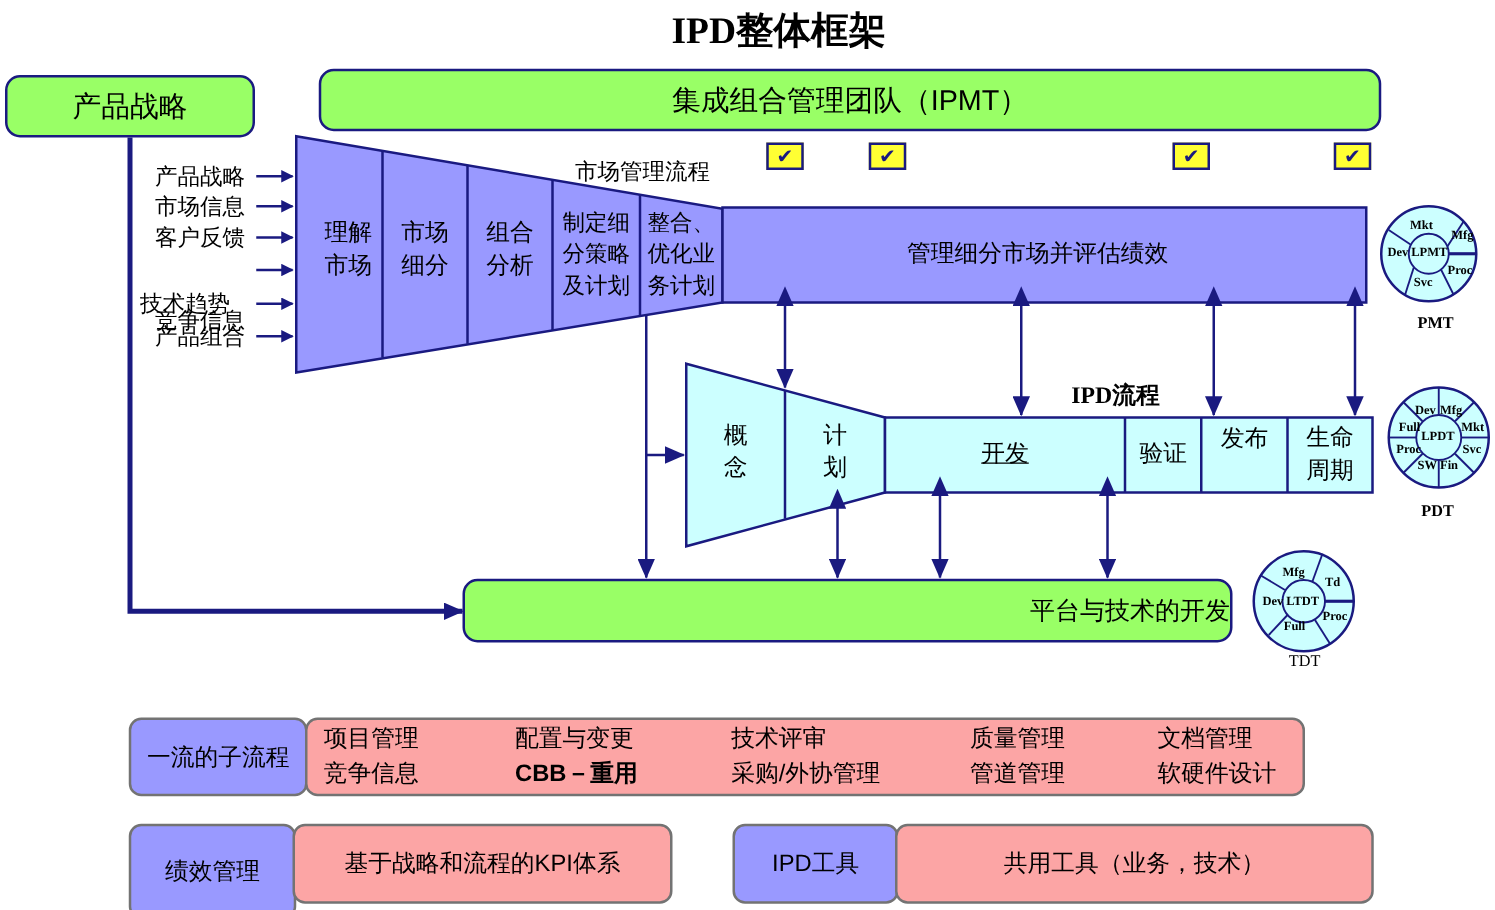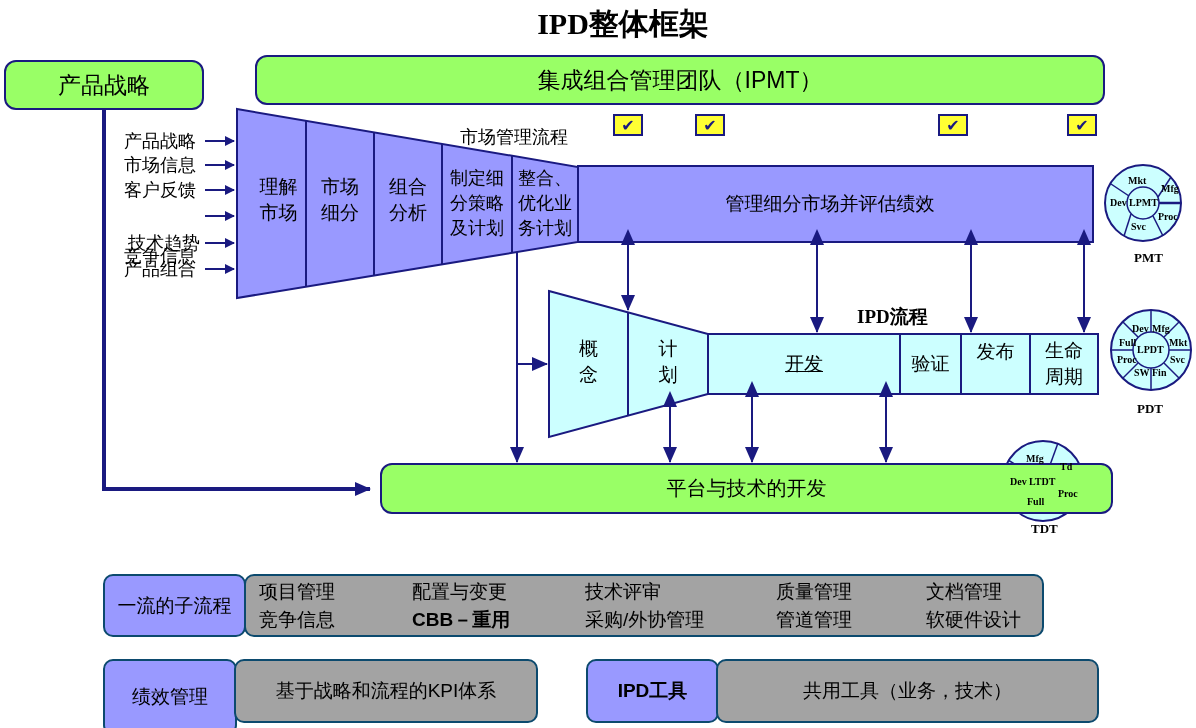--- a/index.html
+++ b/index.html
@@ -6,24 +6,24 @@
   body { width:1196px; height:728px; position:relative; overflow:hidden;
          font-family:"Liberation Sans","DejaVu Sans",sans-serif; color:#000; }
   svg#diagram { position:absolute; left:0; top:0; }
   .title { position:absolute; left:0; top:4px; width:1246px; text-align:center;
            font-family:"Liberation Serif","DejaVu Serif",serif; font-weight:bold; font-size:30px; }
   .gbox { position:absolute; background:#99ff66; border:2px solid #1a1a80; border-radius:12px;
           display:flex; align-items:center; justify-content:center; box-sizing:border-box; }
   .lbl { position:absolute; font-size:18px; line-height:26px; }
   .cell-t { position:absolute; display:flex; align-items:center; justify-content:center;
             text-align:center; font-size:19px; line-height:26px; }
-  .row-box { position:absolute; box-sizing:border-box; border:2px solid #0c4a6e; border-radius:10px;
+  .row-box { position:absolute; box-sizing:border-box; border:2px solid #737373; border-radius:10px;
              display:flex; align-items:center; justify-content:center; font-size:19px; }
   .purple { background:#9999ff; }
-  .lblue { background:#a3a3a3;text-align:right; }
+  .lblue { background:#fca5a5;text-align:right; }
   .sub-grid { position:absolute; font-size:19px; line-height:28px; }
   .check { position:absolute; width:30px; height:22px; background:#ffff33; border:2px solid #1a1a80;
            box-sizing:border-box; color:#1a1a80; font-weight:bold; font-size:16px;
            display:flex; align-items:center; justify-content:center; }
   .circle-lbl { position:absolute; font-family:"Liberation Serif","DejaVu Serif",serif; font-weight:bold; font-size:13px; }
   .ct { font-family:"Liberation Serif","DejaVu Serif",serif; font-weight:bold; font-size:10px; }
 </style>
 </head>
 <body>
 
@@ -125,21 +125,21 @@
 
 <div class="check" style="left:613px; top:114px;">✔</div>
 <div class="check" style="left:695px; top:114px;">✔</div>
 <div class="check" style="left:938px; top:114px;">✔</div>
 <div class="check" style="left:1067px; top:114px;">✔</div>
 
 <div class="lbl" style="left:124px; top:128px;">产品战略</div>
 <div class="lbl" style="left:124px; top:152px;">市场信息</div>
 <div class="lbl" style="left:124px; top:177px;">客户反馈</div>
 <div class="lbl" style="left:124px; top:203px;margin-top:40px;">竞争信息</div>
-<div class="lbl" style="left:128px; top:230px;">技术趋势</div>
+<div class="lbl" style="left:112px; top:230px;">技术趋势</div>
 <div class="lbl" style="left:124px; top:256px;">产品组合</div>
 
 <div class="lbl" style="left:460px; top:124px;">市场管理流程</div>
 
 <div class="cell-t" style="left:237px; top:150px; width:83px; height:100px; flex-direction:column;">
   <span>理解</span>
   <span>市场</span>
 </div>
 <div class="cell-t" style="left:306px; top:150px; width:68px; height:100px; flex-direction:column;">
   <span>市场</span>
@@ -172,21 +172,21 @@
   <span>划</span>
 </div>
 <div class="cell-t" style="left:708px; top:334px; width:192px; height:60px;text-decoration:underline;">开发</div>
 <div class="cell-t" style="left:900px; top:334px; width:61px; height:60px;">验证</div>
 <div class="cell-t" style="left:961px; top:322px; width:69px; height:60px;">发布</div>
 <div class="cell-t" style="left:1030px; top:334px; width:68px; height:60px; flex-direction:column;">
   <span>生命</span>
   <span>周期</span>
 </div>
 
-<div class="gbox" style="left:380px; top:463px; width:733px; height:51px; font-size:20px;">
+<div class="gbox" style="left:370px; top:463px; width:616px; height:51px; font-size:20px;justify-content:flex-end;">
   <span>平台与技术的开发</span>
 </div>
 
 <span class="circle-lbl ct" style="left:1128px; top:175px;">Mkt</span>
 <span class="circle-lbl ct" style="left:1161px; top:183px;">Mfg</span>
 <span class="circle-lbl ct" style="left:1158px; top:211px;">Proc</span>
 <span class="circle-lbl ct" style="left:1131px; top:221px;">Svc</span>
 <span class="circle-lbl ct" style="left:1110px; top:197px;">Dev</span>
 <span class="circle-lbl ct" style="left:1129px; top:197px; font-size:10px;">LPMT</span>
 <span class="circle-lbl" style="left:1134px; top:250px;">PMT</span>
@@ -201,21 +201,21 @@
 <span class="circle-lbl ct" style="left:1119px; top:337px;">Full</span>
 <span class="circle-lbl ct" style="left:1137px; top:344px;">LPDT</span>
 <span class="circle-lbl" style="left:1137px; top:401px;">PDT</span>
 
 <span class="circle-lbl ct" style="left:1026px; top:453px;">Mfg</span>
 <span class="circle-lbl ct" style="left:1060px; top:461px;">Td</span>
 <span class="circle-lbl ct" style="left:1058px; top:488px;">Proc</span>
 <span class="circle-lbl ct" style="left:1027px; top:496px;">Full</span>
 <span class="circle-lbl ct" style="left:1010px; top:476px;">Dev</span>
 <span class="circle-lbl ct" style="left:1029px; top:476px;">LTDT</span>
-<span class="circle-lbl" style="left:1031px; top:521px; font-weight:bold;">TDT</span>
+<span class="circle-lbl" style="left:1031px; top:521px; font-weight:normal;">TDT</span>
 
 <div class="row-box purple" style="left:103px; top:574px; width:143px; height:63px;">
   <span>一流的子流程</span>
 </div>
 <div class="row-box lblue" style="left:244px; top:574px; width:800px; height:63px;"></div>
 <div class="sub-grid" style="left:259px; top:578px;">
   <div>项目管理</div>
   <div>竞争信息</div>
 </div>
 <div class="sub-grid" style="left:412px; top:578px;">
@@ -235,18 +235,18 @@
   <div>软硬件设计</div>
 </div>
 
 <div class="row-box purple" style="left:103px; top:659px; width:134px; height:76px;">
   <span>绩效管理</span>
 </div>
 <div class="row-box lblue" style="left:234px; top:659px; width:304px; height:64px;">
   <span>基于战略和流程的KPI体系</span>
 </div>
 
-<div class="row-box purple" style="left:586px; top:659px; width:133px; height:64px; font-weight:bold;">
+<div class="row-box purple" style="left:586px; top:659px; width:133px; height:64px; font-weight:normal;">
   <span>IPD工具</span>
 </div>
 <div class="row-box lblue" style="left:716px; top:659px; width:383px; height:64px;">
   <span>共用工具（业务，技术）</span>
 </div>
 
 </body></html>

